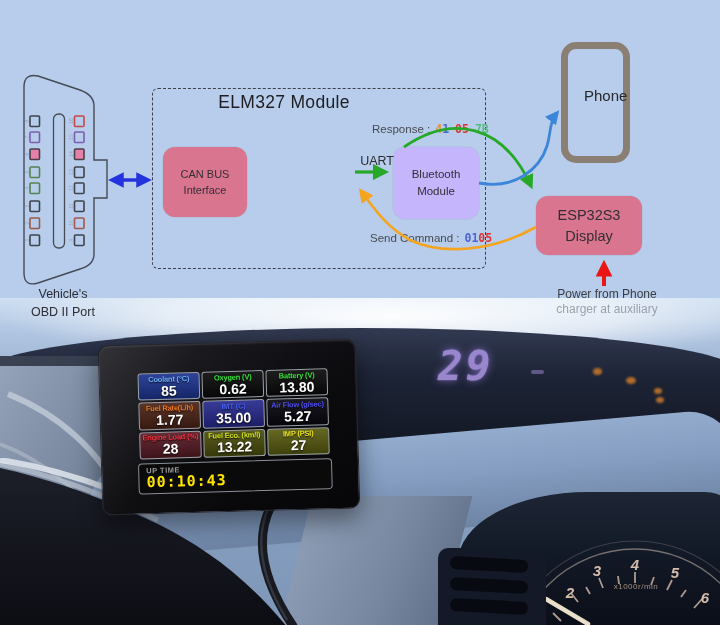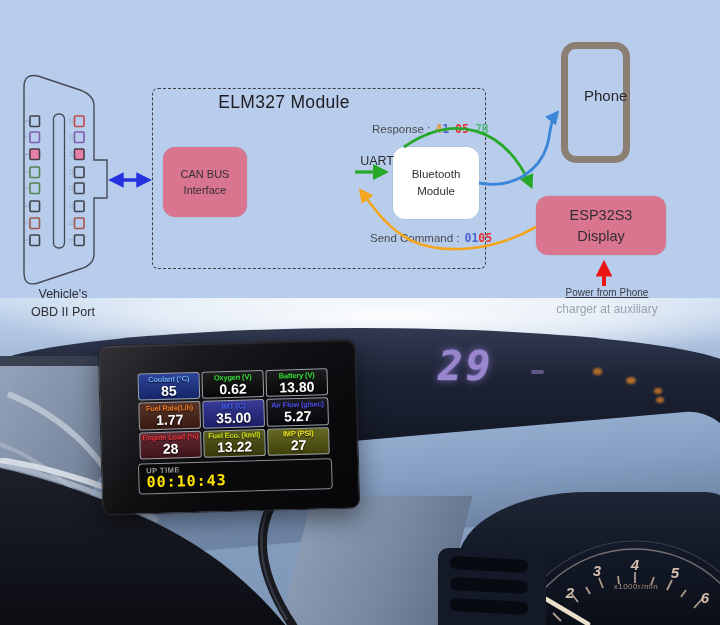--- a/index.html
+++ b/index.html
@@ -22,36 +22,36 @@
   }
   .pinkbox{
     position:absolute;border-radius:12px;color:#332e33;
     display:flex;flex-direction:column;align-items:center;justify-content:center;
     font-size:11px;line-height:1.5;text-align:center;
     box-shadow:0 0 0 .5px rgba(0,0,0,.08);
   }
   .box-canbus{left:163px;top:147px;width:84px;height:70px;}
   .box-pic{left:266px;top:145px;width:87px;height:74px;}
   .box-bt{left:393px;top:147px;width:86px;height:72px;font-size:11.5px;}
-  .box-esp{left:536px;top:196px;width:130px;height:59px;font-size:14.5px;line-height:1.4;}
+  .box-esp{left:536px;top:196px;width:106px;height:59px;font-size:14.5px;line-height:1.4;}
   .phone{
     position:absolute;left:561px;top:42px;width:69px;height:121px;box-sizing:border-box;
     border:7px solid #8b7f74;border-radius:15px;text-align:center;
     font-size:15px;color:#27272b;padding-top:38px;
   }
   .uart{position:absolute;left:350px;top:154px;width:44px;text-align:right;
     font-size:12.5px;color:#2b2b2f;}
   .cmdline{position:absolute;font-size:11.5px;color:#474a51;white-space:nowrap;}
   .cmdline .pfx{margin-right:5px;}
   .byte{font-family:"DejaVu Sans Mono",monospace;font-weight:bold;font-size:11.5px;}
   .byte.gap{margin-left:6px;}
   .resp{left:372px;top:122px;}
   .send{left:370px;top:231px;}
   .power1{position:absolute;left:548px;top:287px;width:118px;text-align:center;
-    font-size:10px;color:#3a3d44;text-decoration:underline;}
+    font-size:12px;color:#3a3d44;}
   .power2{position:absolute;left:544px;top:302px;width:126px;text-align:center;
     font-size:12px;color:#878e9a;opacity:.8;}
   .obd-label{position:absolute;left:13px;top:285px;width:100px;text-align:center;
     font-size:12.5px;color:#2d2d35;line-height:1.45;}
   
   .photo{position:absolute;left:0;top:298px;width:720px;height:327px;overflow:hidden;z-index:1;
     background:linear-gradient(180deg,#cfe0f2 0%,#b3c8e4 9%,#9db4d3 22%,#8aa2c2 48%,#7e96b7 100%);}
   .bright-band{position:absolute;left:-50px;top:-10px;width:820px;height:62px;
     background:radial-gradient(ellipse 62% 95% at 54% 45%,rgba(255,255,255,.98) 0%,rgba(255,255,255,.6) 45%,rgba(255,255,255,0) 78%);
     filter:blur(3px);}
@@ -288,21 +288,21 @@
     <line x1="604" y1="286" x2="604" y2="264" stroke-width="4" marker-end="url(#ah-r)" style="stroke: rgb(234, 22, 22);"></line>
   </svg>
 
   <div class="elm-box"></div>
   <div class="elm-title">ELM327 Module</div>
 
   <div class="pinkbox box-canbus" style="background-color: rgb(217, 117, 143);">
     <span>CAN BUS</span>
     <span>Interface</span>
   </div>
-  <div class="pinkbox box-bt" style="background-color: #ffffff;">
+  <div class="pinkbox box-bt" style="background-color: #c4b5fd;">
     <span>Bluetooth</span>
     <span>Module</span>
   </div>
   <div class="pinkbox box-esp" style="background-color: rgb(217, 117, 143);">
     <span>ESP32S3</span>
     <span>Display</span>
   </div>
 
   <div class="phone" style="border-color: rgb(139, 127, 116); padding-left: 16px;">
     <span>Phone</span>

